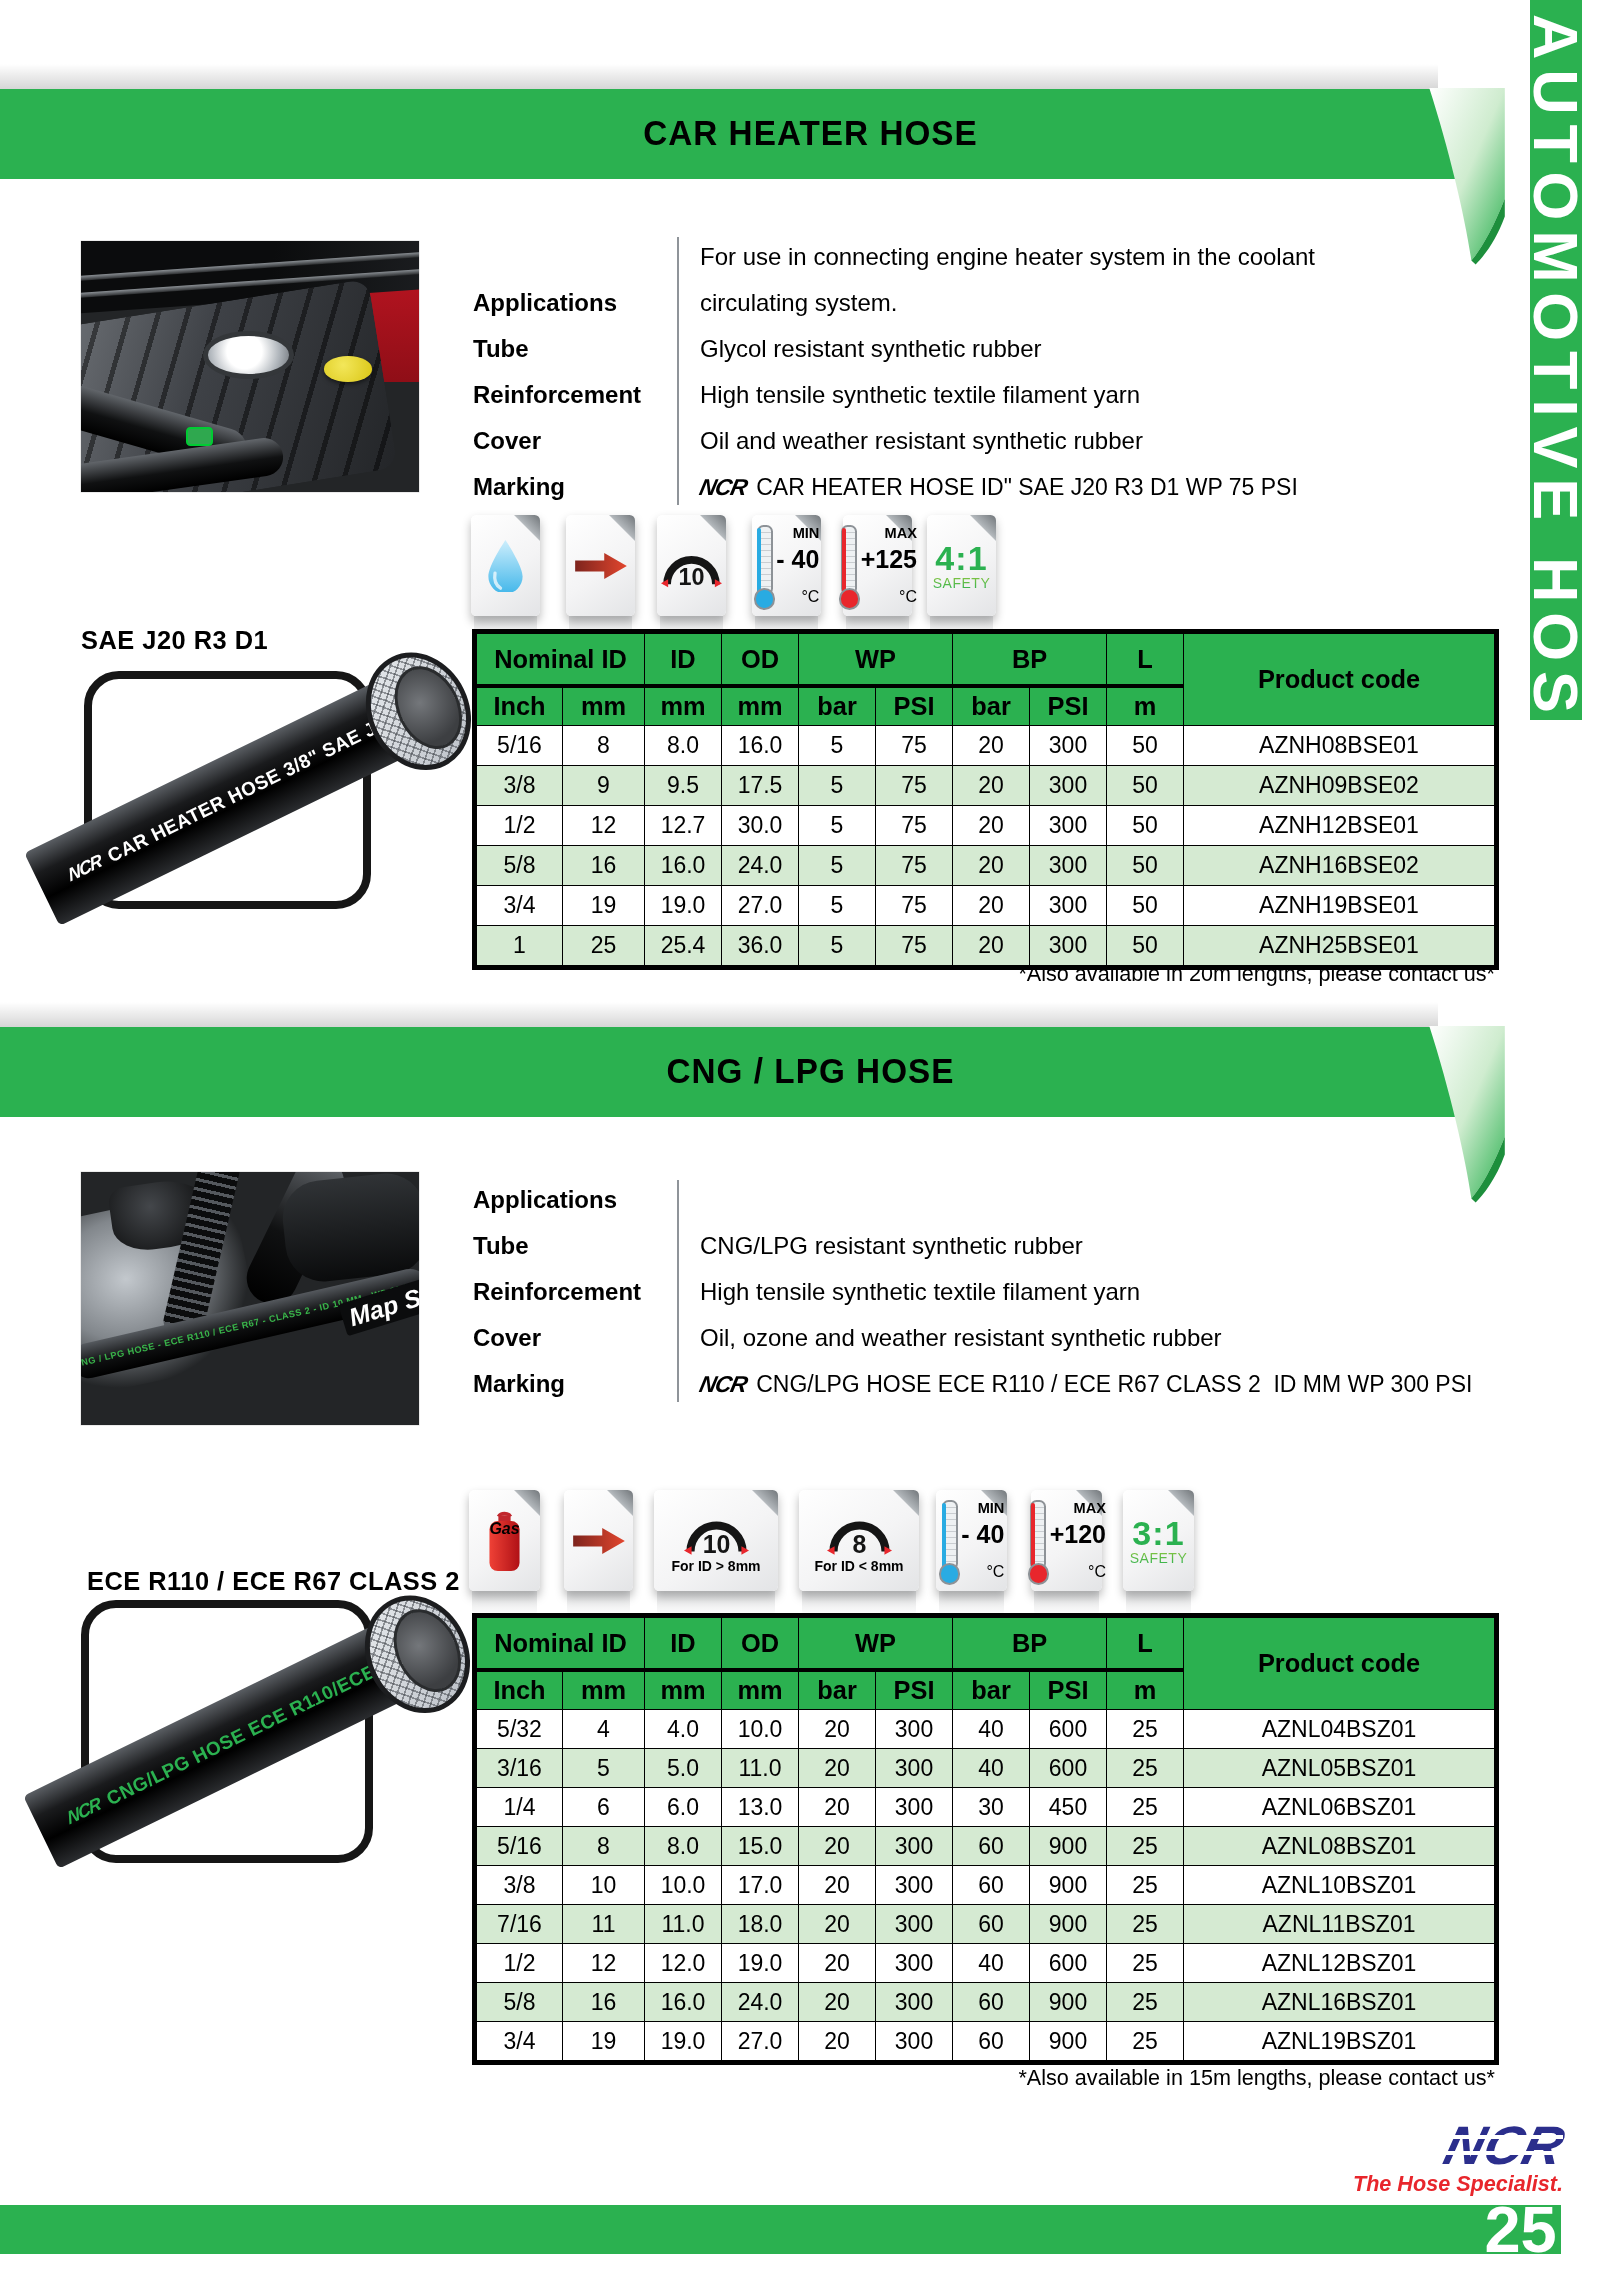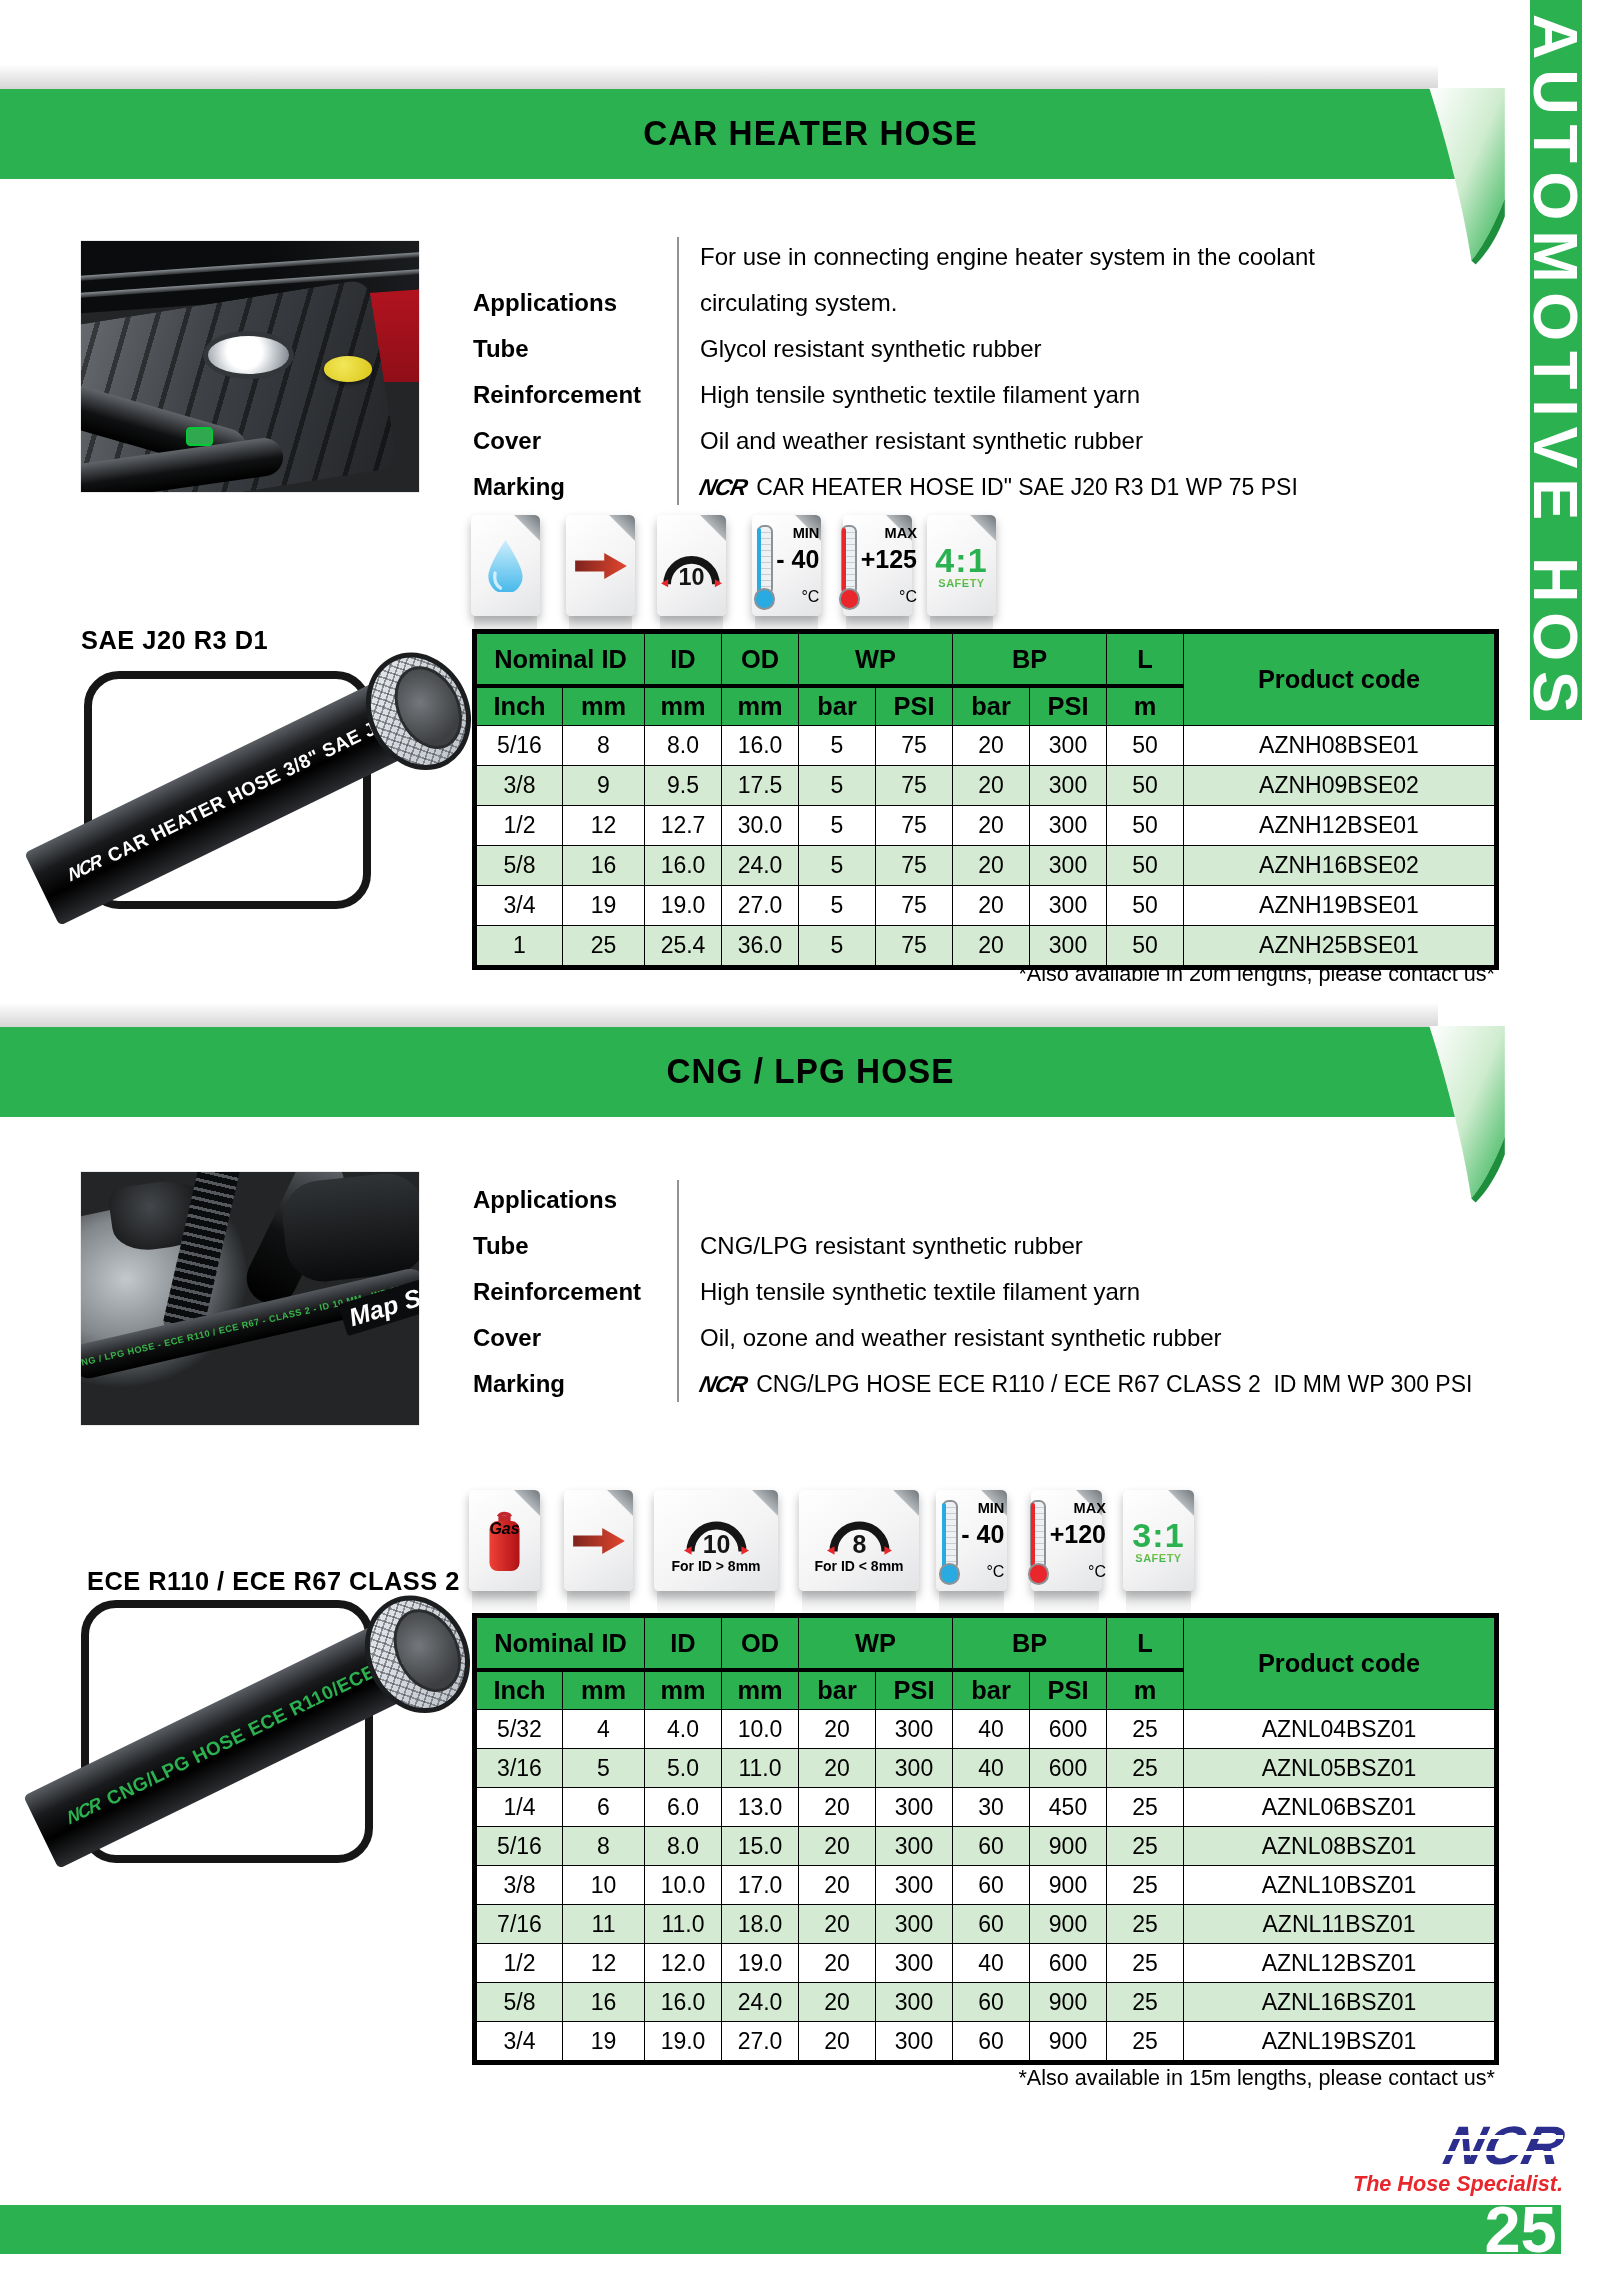--- a/index.html
+++ b/index.html
@@ -59,21 +59,21 @@
         background:linear-gradient(145deg,#ffffff 0%,#f4f4f5 55%,#e3e4e6 100%);
         box-shadow:0 5.4px 9.7px rgba(0,0,0,.28);}
   .icon-card::after{content:"";position:absolute;left:3.2px;right:3.2px;top:100%;height:25px;
         background:linear-gradient(rgba(120,124,128,.25),rgba(255,255,255,0));border-radius:0 0 5.4px 5.4px;}
   .fold{position:absolute;right:0;top:0;width:26px;height:26px;
         background:linear-gradient(225deg,#707579 0%,#aeb3b7 45%,#e8eaec 70%,#ffffff 100%);
         clip-path:polygon(0 0,100% 100%,100% 0);border-radius:0 5.4px 0 0;}
   .icon-center{position:absolute;inset:0;display:flex;align-items:center;justify-content:center;flex-direction:column;}
   .bend-note{font-size:14px;font-weight:bold;margin-top:1.1px;}
   .safety .ratio{font-size:34px;font-weight:bold;color:#2BB150;letter-spacing:1.1px;line-height:34px;}
-  .safety .safety-word{font-size:11px;font-weight:bold;letter-spacing:0.5px;
+  .safety .safety-word{font-size:14px;font-weight:normal;letter-spacing:0.5px;
         background:linear-gradient(#8cc63f,#2BB150);-webkit-background-clip:text;background-clip:text;color:transparent;}
   .thermo-wrap{display:flex;align-items:center;gap:4.3px;}
   .thermo{position:relative;width:18.4px;height:82px;}
   .thermo-tube{position:absolute;left:3.2px;top:0;width:12px;height:66px;border:2.7px solid #8d9297;border-radius:6.5px;
         background:repeating-linear-gradient(to bottom,#eef1f3 0 4.9px,#c9cdd1 4.9px 6px);}
   .thermo-fill{position:absolute;left:3.8px;top:3.2px;width:3.8px;bottom:2.2px;border-radius:2.2px;}
   .thermo-bulb{position:absolute;left:0.5px;bottom:-3.2px;width:17.3px;height:17.3px;border-radius:50%;border:2.2px solid #8d9297;}
   .fill-blue{background:#29abe2;} .bulb-blue{background:#29abe2;}
   .fill-red{background:#e8262c;} .bulb-red{background:#e8262c;}
   .thermo-texts{display:flex;flex-direction:column;align-items:flex-end;height:81px;}

